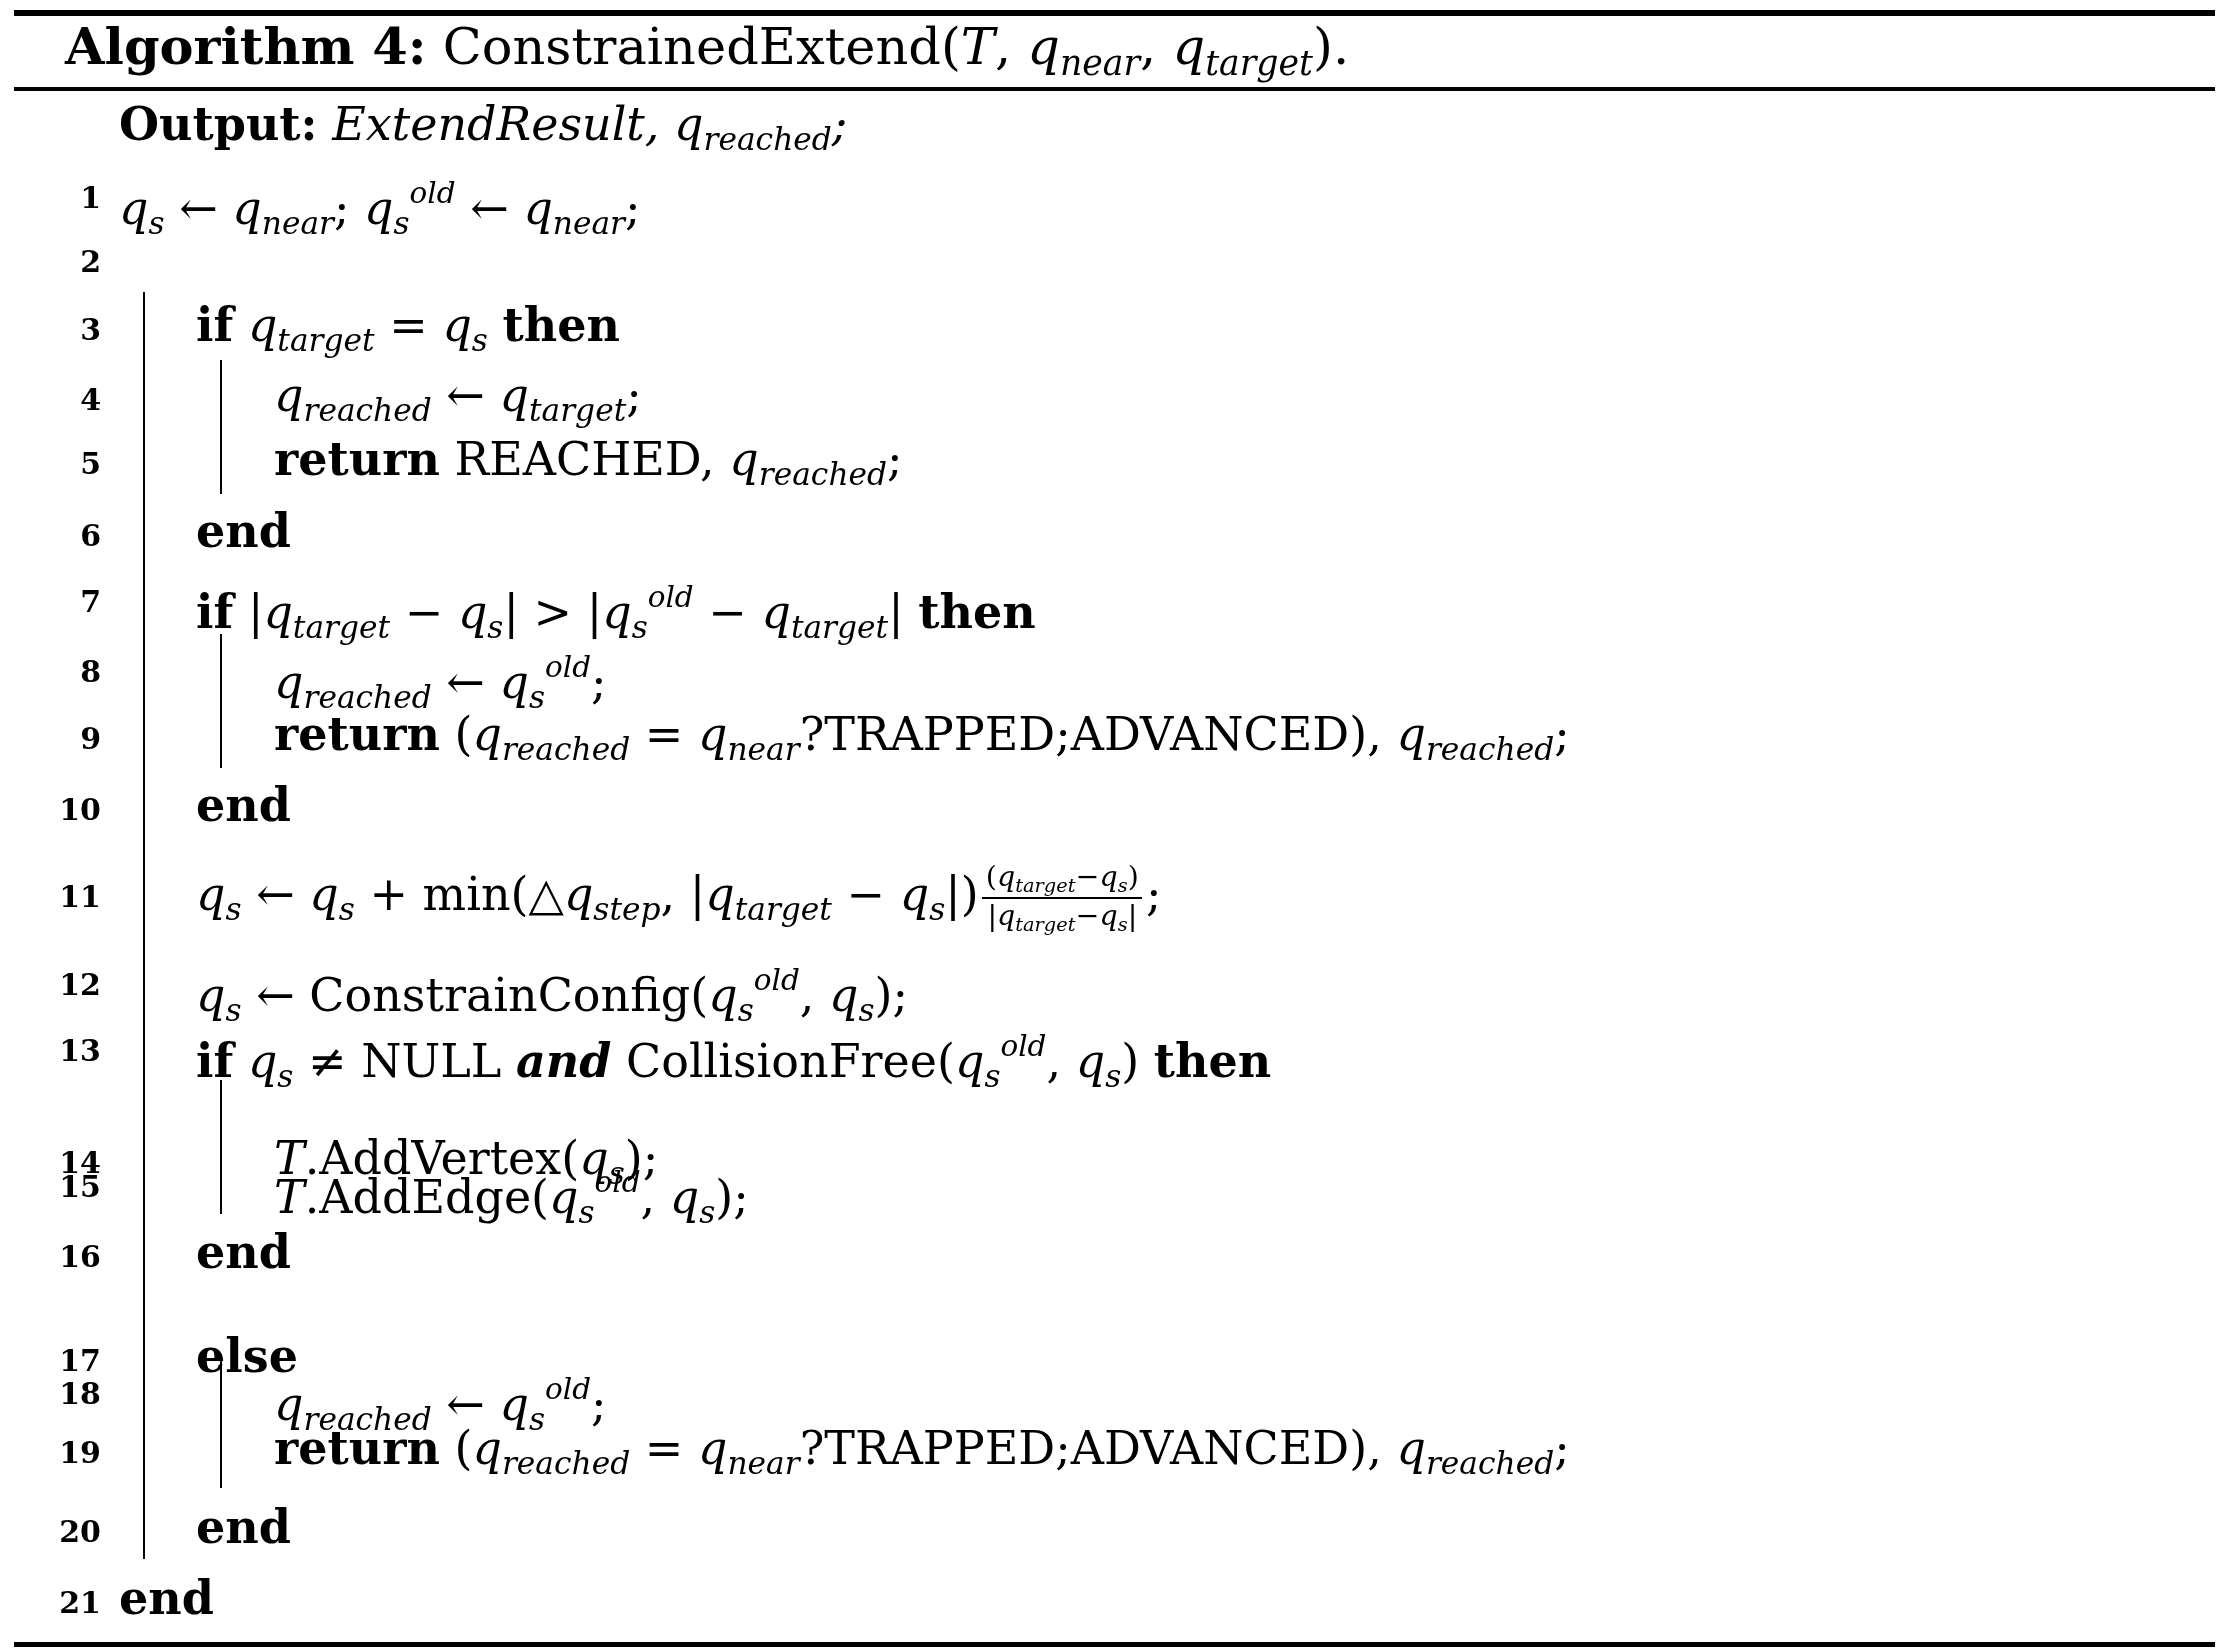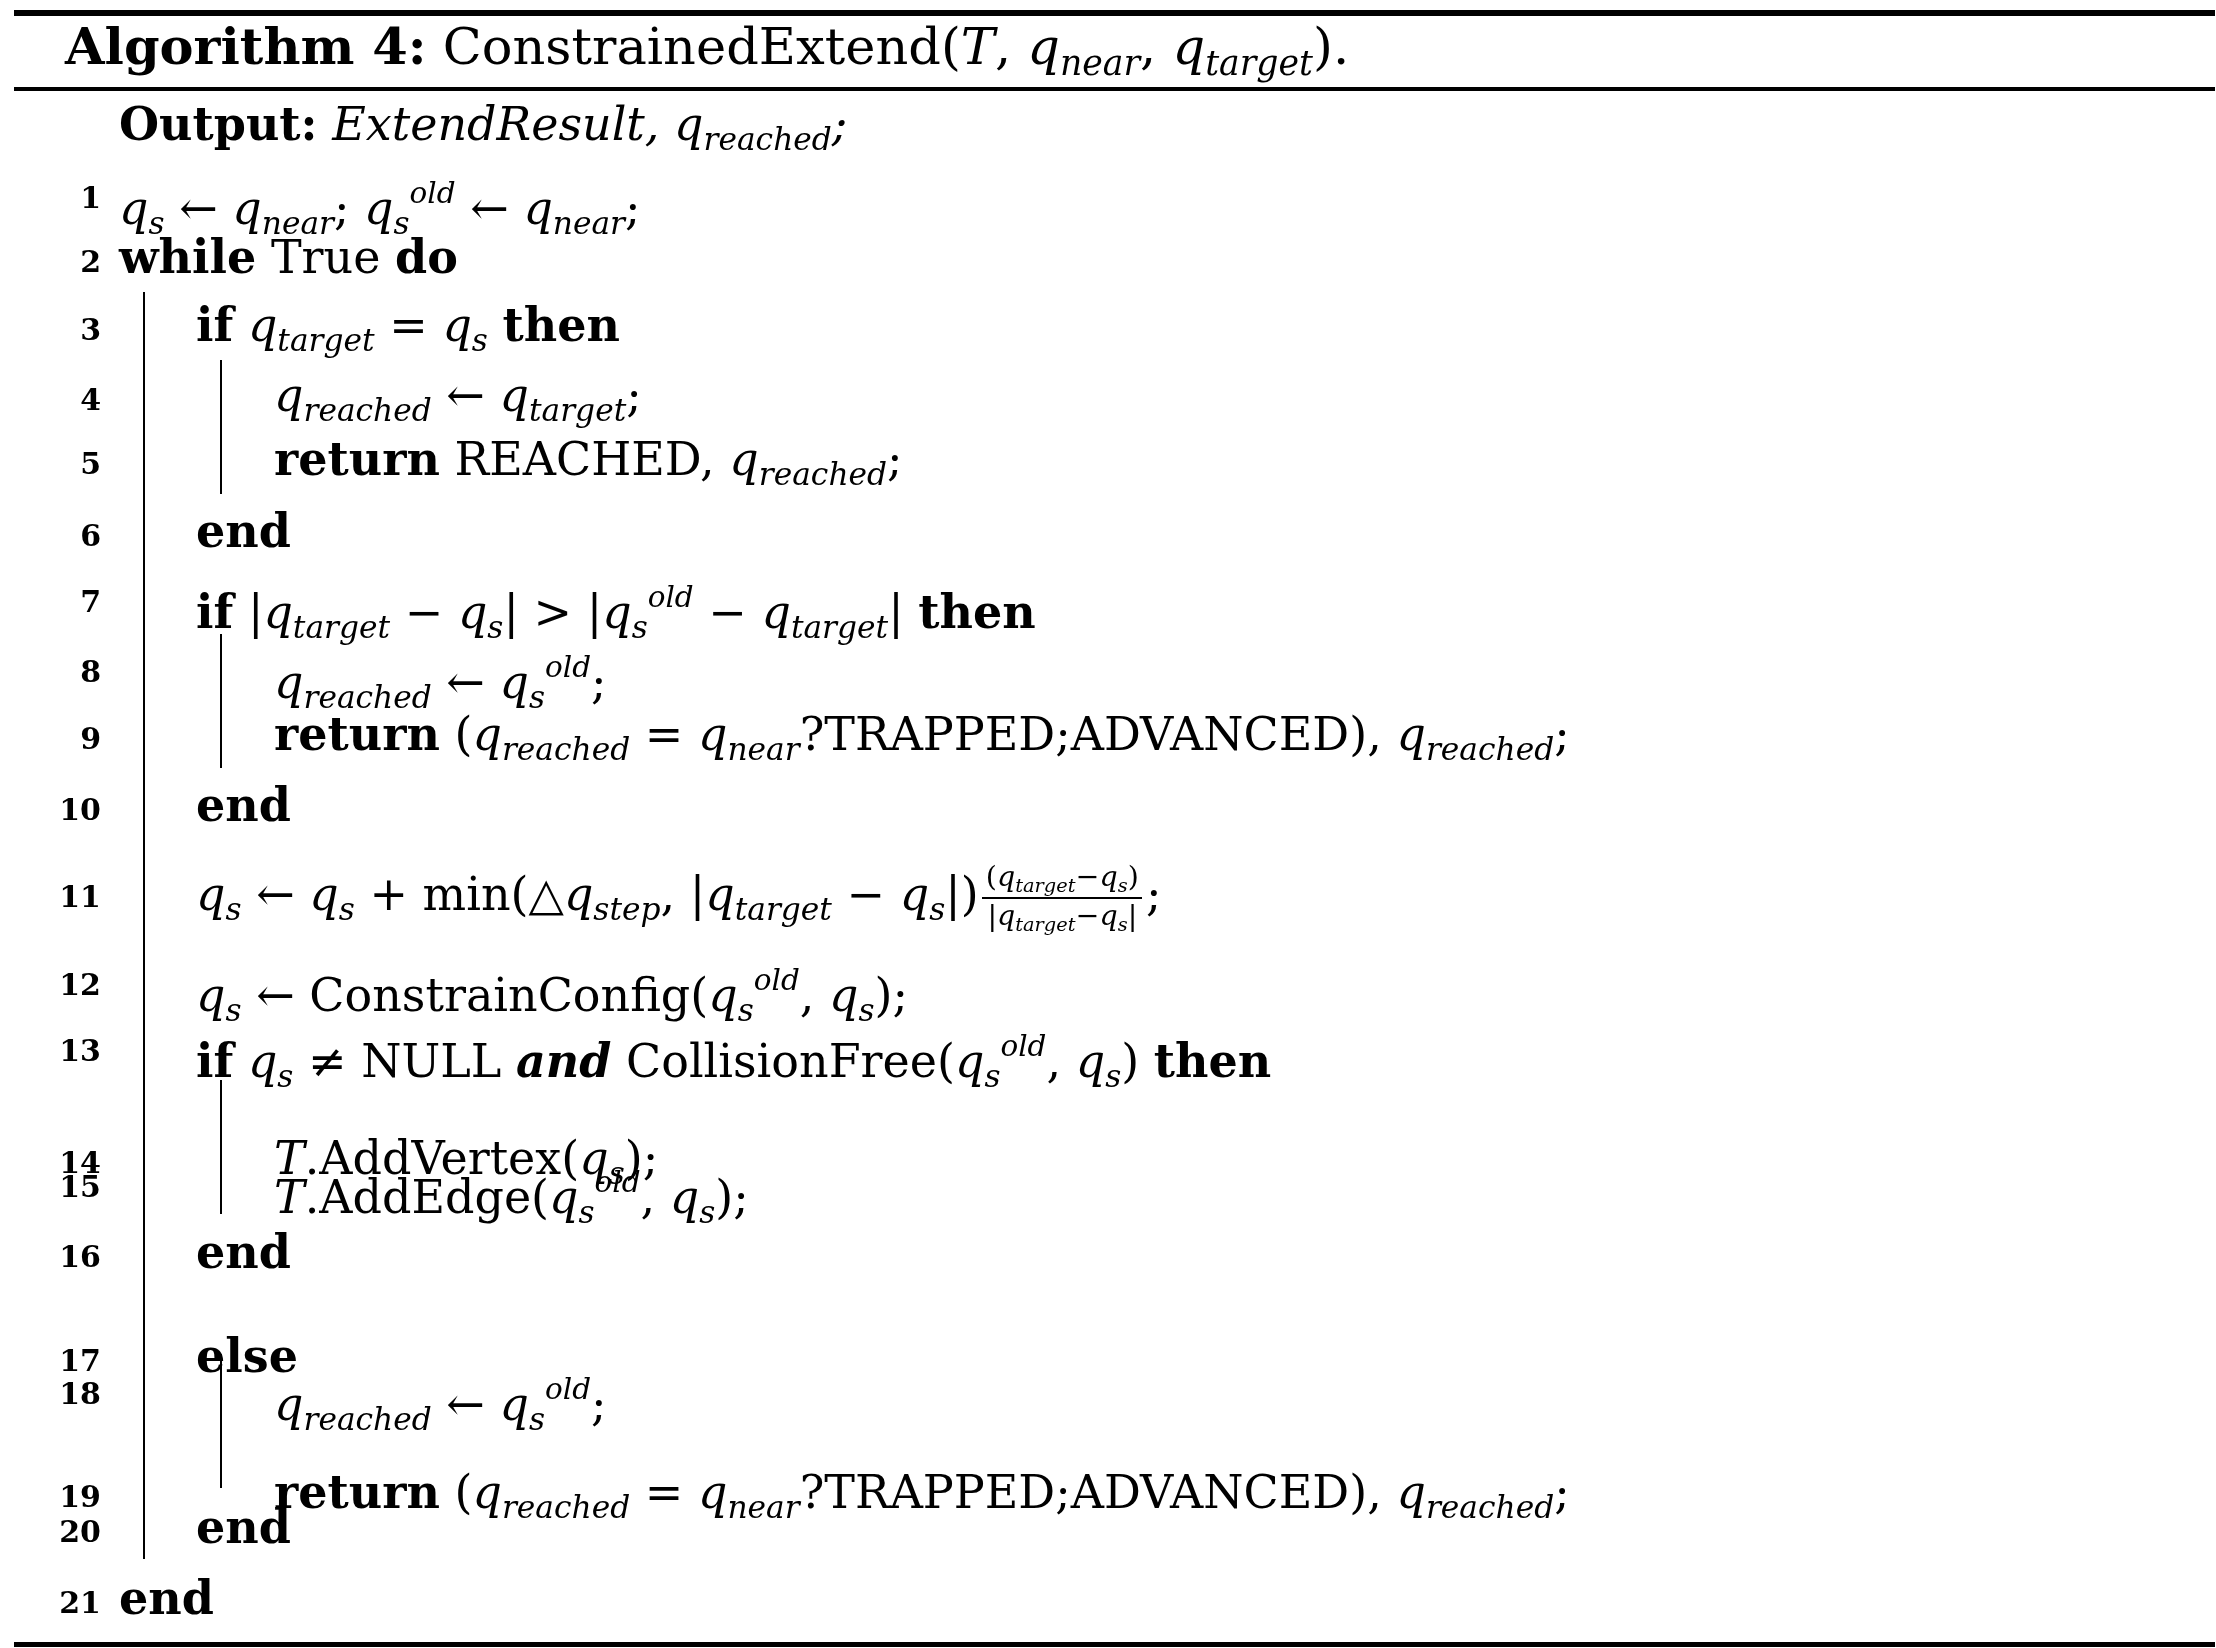--- a/index.html
+++ b/index.html
@@ -44,21 +44,20 @@
 <div class="vbar" style="left:220px;top:1080px;height:134px;"></div>
 <div class="vbar" style="left:220px;top:1354px;height:134px;"></div>
 
 <div class="line" style="top:161px;">
   <span class="ln">1</span>
   <div class="code" style="left:119px;"><span class="m">q</span><sub>s</sub> <span>←</span> <span class="m">q</span><sub>near</sub>; <span class="m">q</span><sub>s</sub><sup>old</sup> <span>←</span> <span class="m">q</span><sub>near</sub>;</div>
 </div>
 
 <div class="line" style="top:225px;">
   <span class="ln">2</span>
-  <div class="code" style="left:119px;"><span class="kw">while</span> <span>True</span> <span class="kw">do</span></div>
 </div>
 
 <div class="line" style="top:293px;">
   <span class="ln">3</span>
   <div class="code" style="left:196px;"><span class="kw">if</span> <span class="m">q</span><sub>target</sub> <span>=</span> <span class="m">q</span><sub>s</sub> <span class="kw">then</span></div>
 </div>
 
 <div class="line" style="top:363px;">
   <span class="ln">4</span>
   <div class="code" style="left:274px;"><span class="m">q</span><sub>reached</sub> <span>←</span> <span class="m">q</span><sub>target</sub>;</div>
@@ -127,21 +126,21 @@
 <div class="line" style="top:1324px;">
   <span class="ln">17</span>
   <div class="code" style="left:196px;"><span class="kw">else</span></div>
 </div>
 
 <div class="line" style="top:1357px;">
   <span class="ln">18</span>
   <div class="code" style="left:274px;"><span class="m">q</span><sub>reached</sub> <span>←</span> <span class="m">q</span><sub>s</sub><sup>old</sup>;</div>
 </div>
 
-<div class="line" style="top:1460px;">
+<div class="line" style="top:1416px;">
   <span class="ln">19</span>
   <div class="code" style="left:274px;"><span class="kw">return</span> (<span class="m">q</span><sub>reached</sub> <span>=</span> <span class="m">q</span><sub>near</sub><span>?TRAPPED;ADVANCED)</span>, <span class="m">q</span><sub>reached</sub>;</div>
 </div>
 
 <div class="line" style="top:1495px;">
   <span class="ln">20</span>
   <div class="code" style="left:196px;"><span class="kw">end</span></div>
 </div>
 
 <div class="line" style="top:1566px;">

